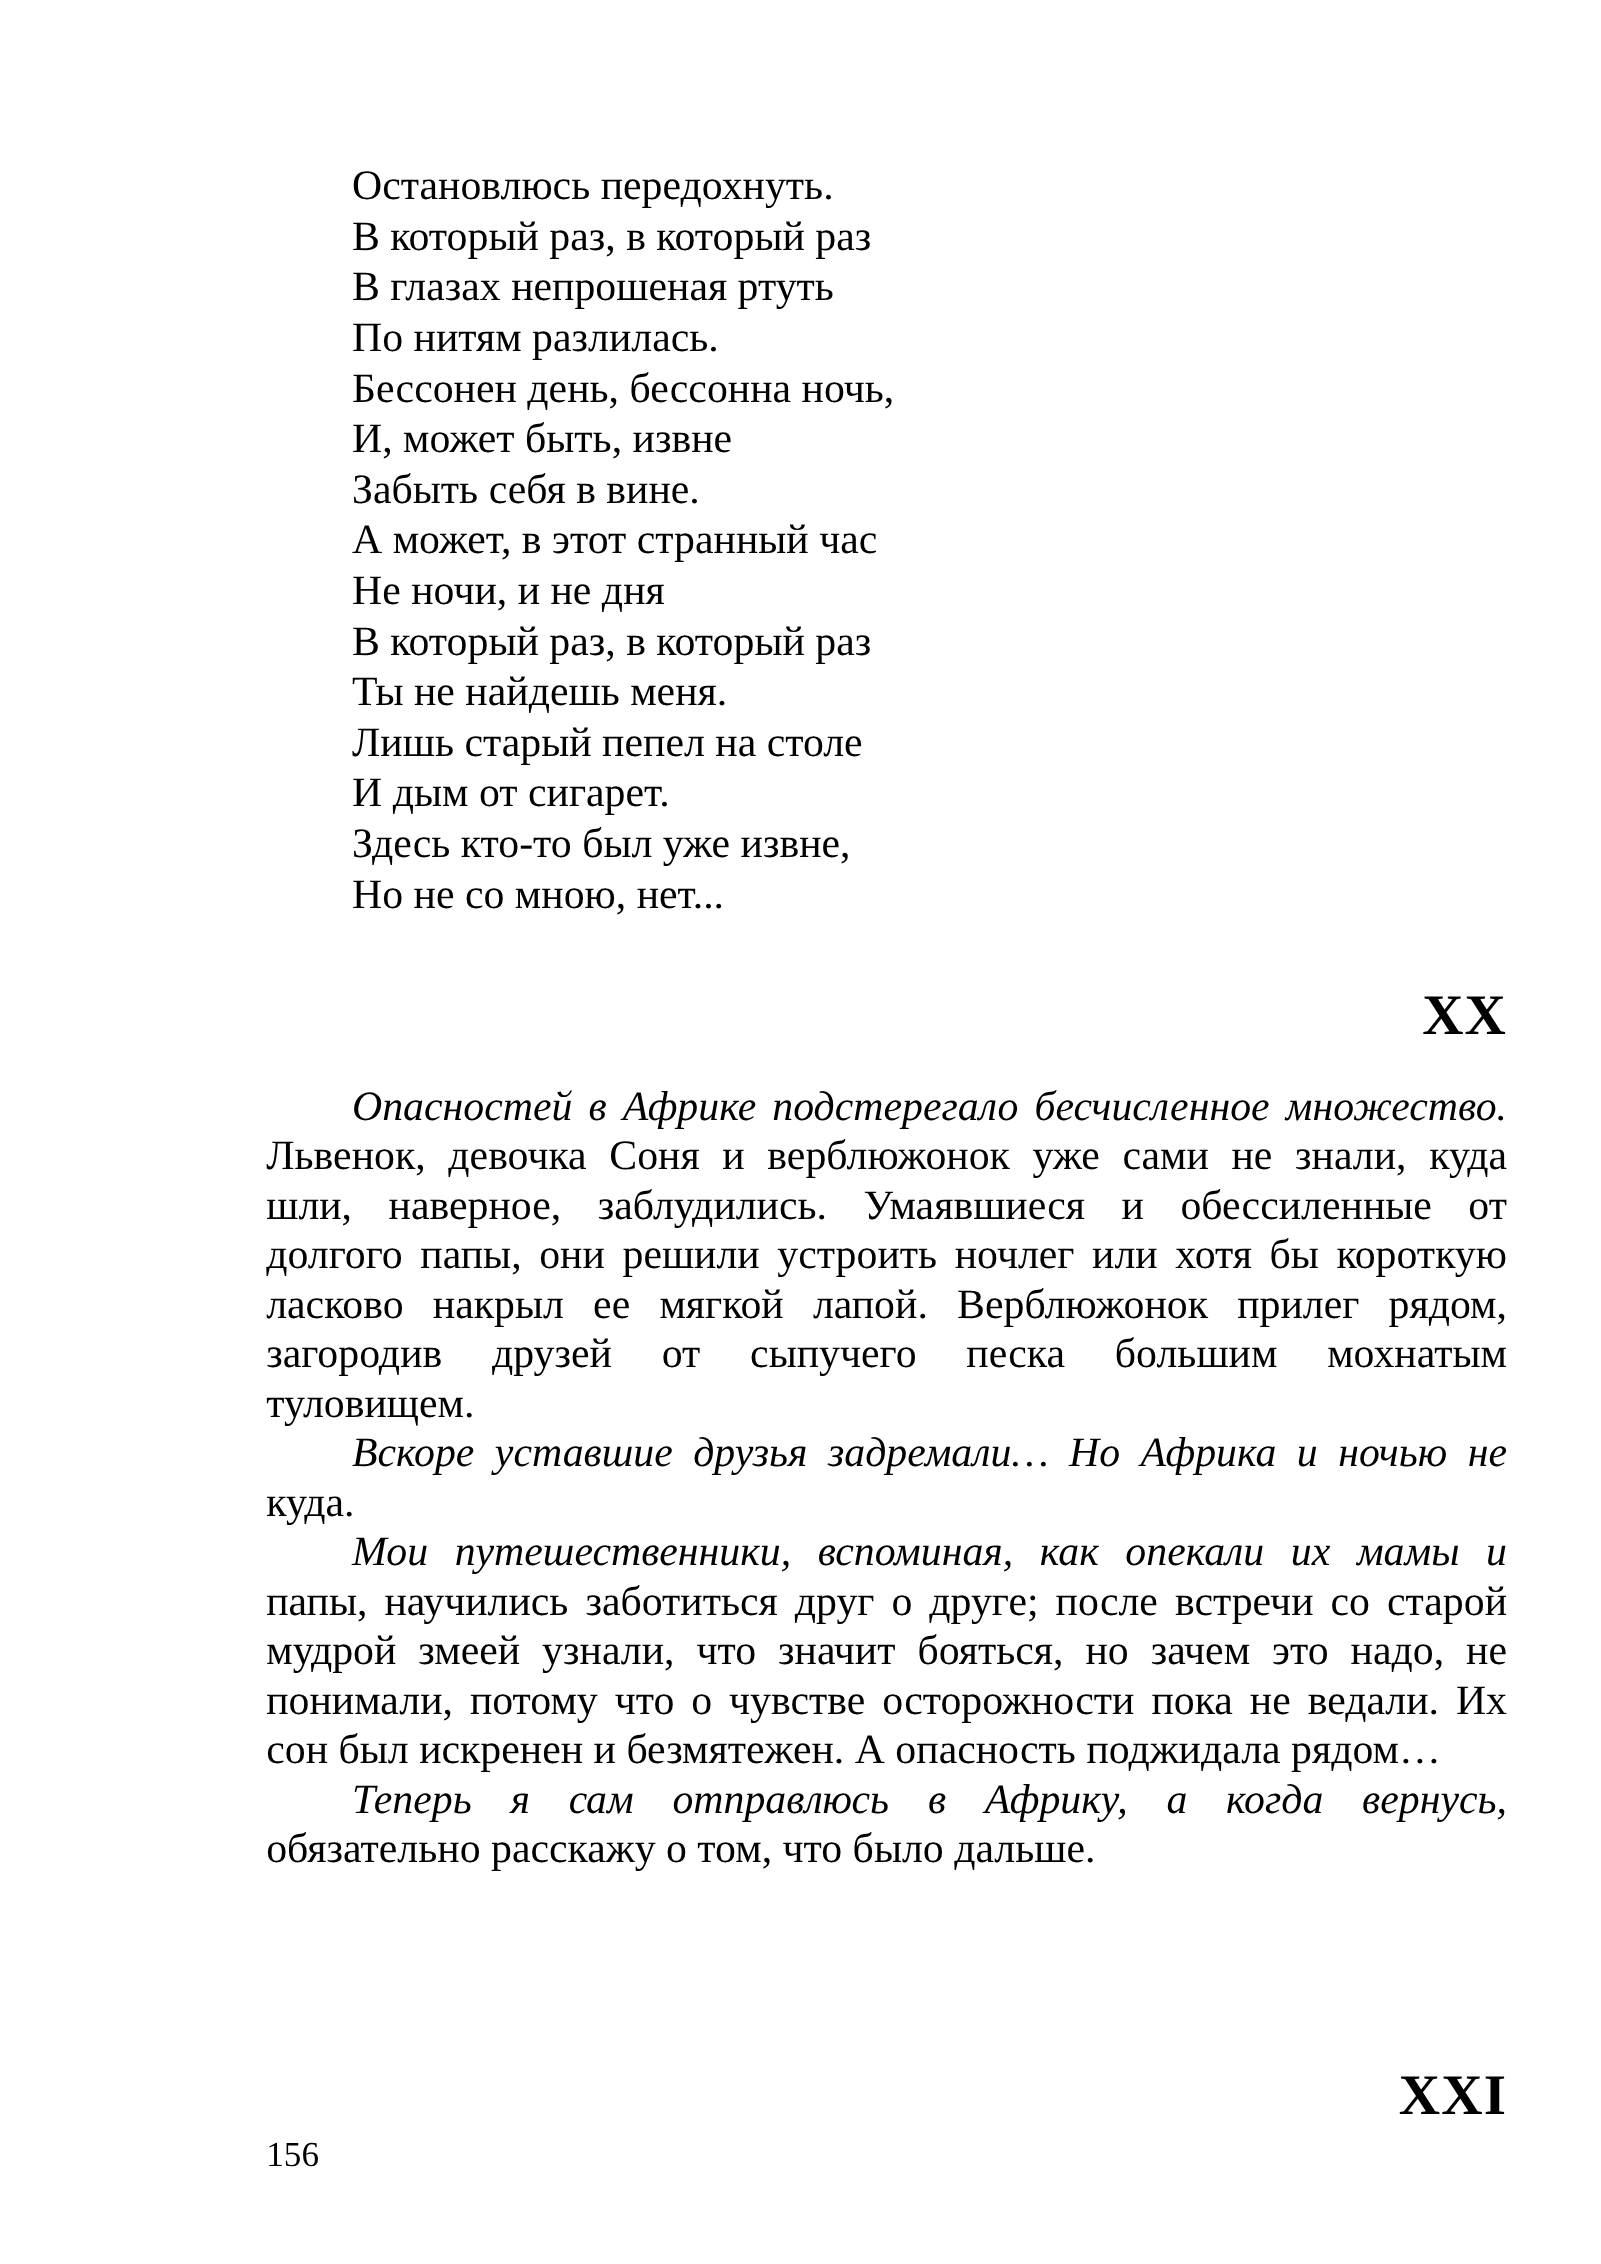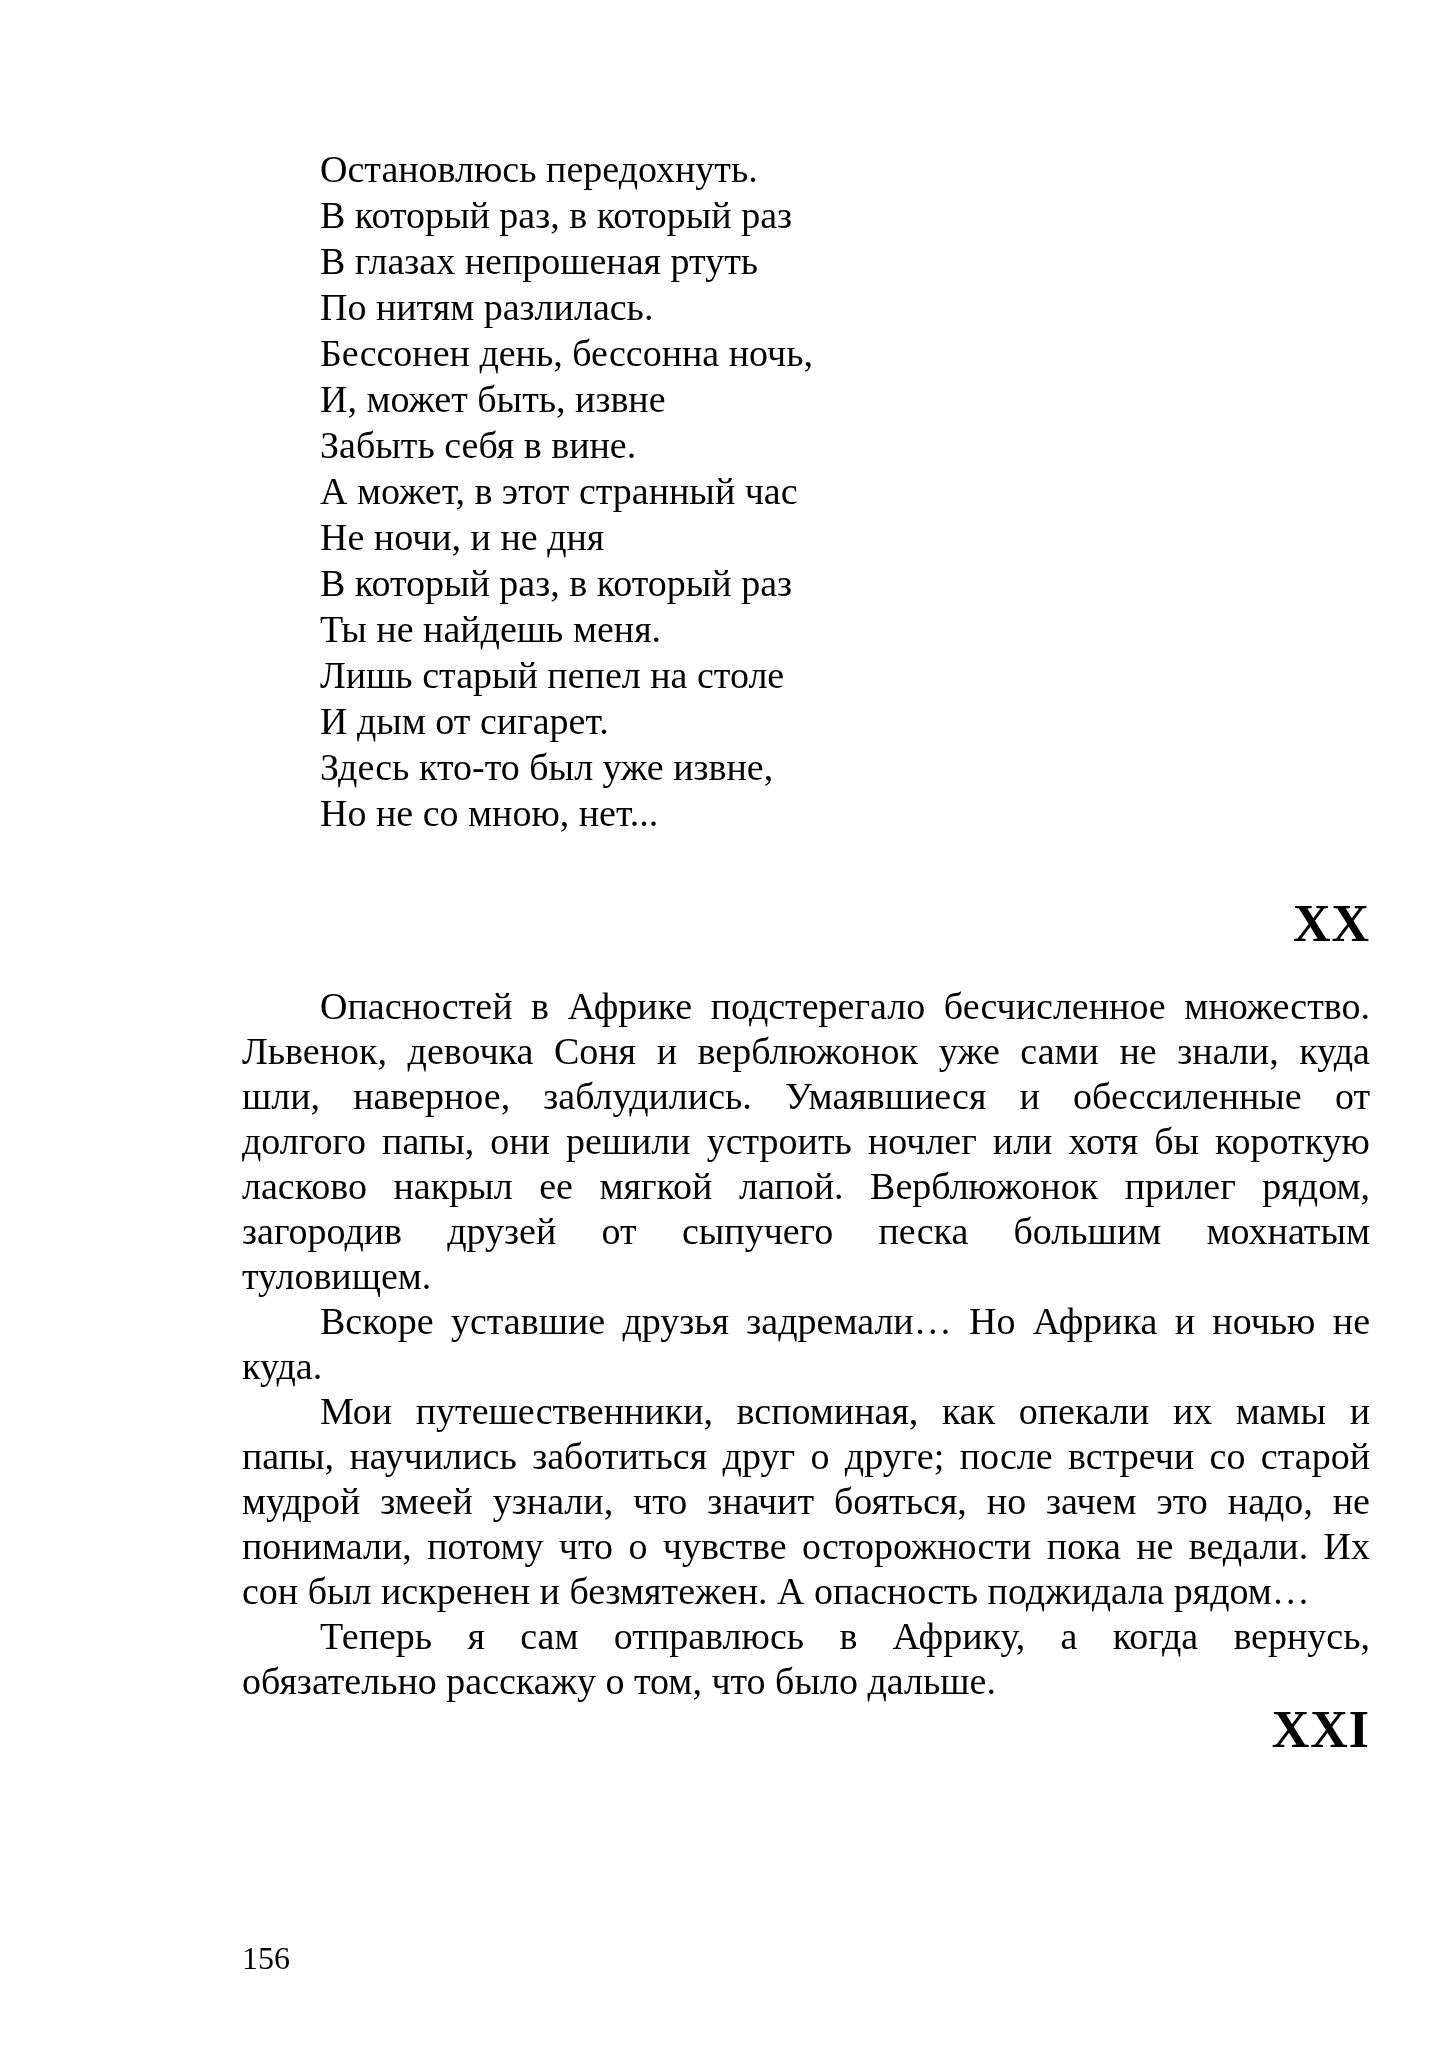--- a/index.html
+++ b/index.html
@@ -31,35 +31,36 @@
     width: 1128px;
   }
   .heading {
     font-weight: bold;
     font-size: 52px;
     line-height: 56px;
     text-align: right;
     letter-spacing: 1px;
   }
   .heading-xx  { top: 896px; }
-  .heading-xxi { top: 1702px; }
+  .heading-xxi { top: 1878px; }
   .body-text {
     top: 984px;
     font-size: 38px;
     line-height: 45px;
   }
   .bline {
     text-align: justify;
     text-align-last: justify;
   }
   .bline.last {
     text-align-last: left;
   }
   .bline.indent {
     text-indent: 78px;
+    font-style: italic;
   }
   .page-number {
     top: 1938px;
     font-size: 32px;
     line-height: 40px;
   }
 </style>
 </head>
 <body>
 

